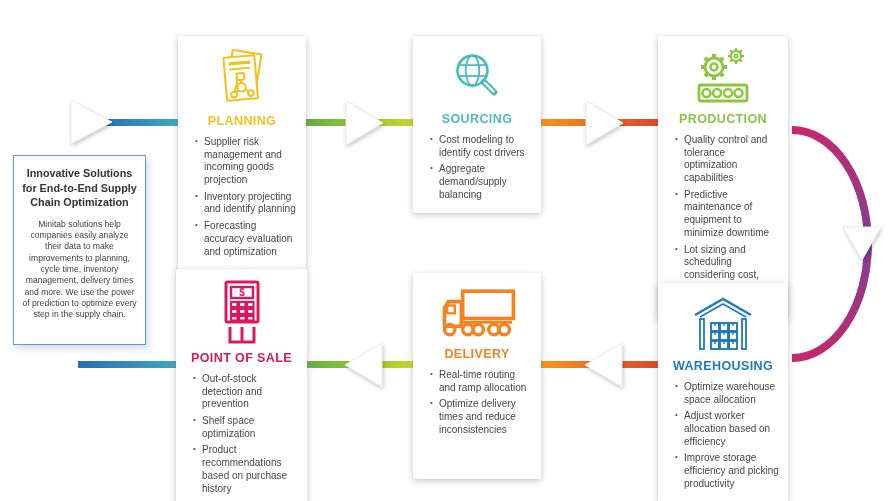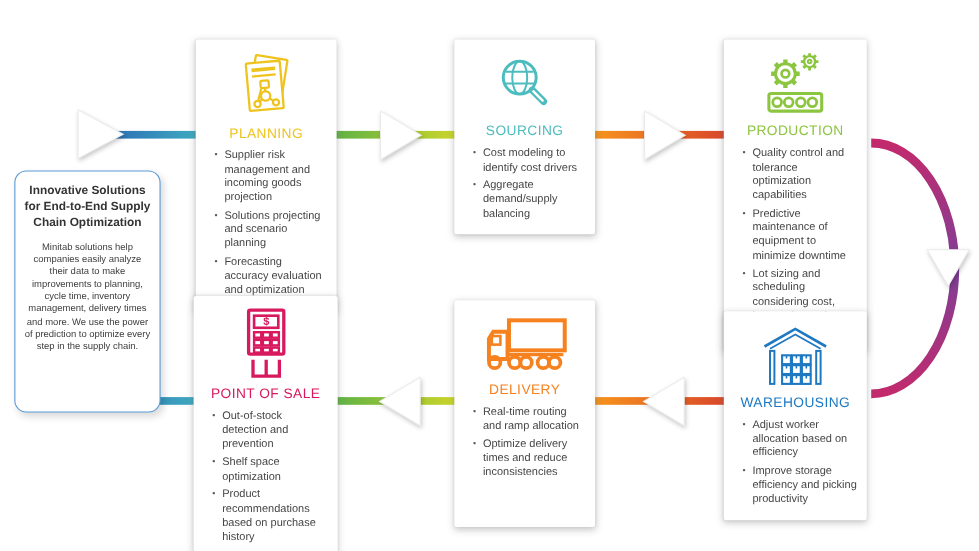--- a/index.html
+++ b/index.html
@@ -3,22 +3,22 @@
 <meta charset="utf-8">
 <style>
   html,body { margin:0; padding:0; background:#ffffff; }
   .canvas {
     position:relative; width:890px; height:501px; background:#ffffff;
     font-family:"Liberation Sans", sans-serif; overflow:hidden;
   }
 
   
   .intro {
-    position:absolute; left:13px; top:155px; width:133px; height:220px;
-    background:#fff; border:1.5px solid #5b9bd5; border-radius:11px;
+    position:absolute; left:13px; top:155px; width:133px; height:190px;
+    background:#fff; border:1.5px solid #5b9bd5; border-radius:0;
     box-shadow:3px 4px 7px rgba(0,0,0,0.14);
     box-sizing:border-box; padding:10px 7px; text-align:center; z-index:4;
   }
   .intro-title { font-size:10.8px; font-weight:bold; color:#333; line-height:1.35; }
   .intro-body  { font-size:8.6px; color:#3d3d3d; line-height:1.32; margin-top:9px; }
 
   
   .card {
     position:absolute; background:#fff; border-radius:2px; z-index:3;
     box-shadow:0 2px 7px rgba(110,110,110,0.38), 0 0 2px rgba(0,0,0,0.07);
@@ -26,21 +26,21 @@
   }
   #card-planning    { left:178px; top:36px;  width:128px; min-height:201px; --ac:#efc31d; }
   #card-sourcing    { left:413px; top:36px;  width:128px; min-height:177px; --ac:#4cbcbe; }
   #card-production  { left:658px; top:36px;  width:130px; min-height:212px; --ac:#8cc540; }
   #card-pos         { left:176px; top:269px; width:131px; min-height:186px; --ac:#d8195e; }
   #card-delivery    { left:413px; top:273px; width:128px; min-height:206px; --ac:#f5821f; }
   #card-warehousing { left:658px; top:283px; width:130px; min-height:179px; --ac:#1e79c2; }
 
   .icon { color:var(--ac); display:flex; justify-content:center; align-items:center; }
   .icon svg { display:block; }
-  .card-title { font-weight:normal; font-size:12.5px; letter-spacing:0.4px; color:var(--ac); margin-top:6px; }
+  .card-title { font-weight:bold; font-size:12.5px; letter-spacing:0.4px; color:var(--ac); margin-top:6px; }
   .bullets { margin:8px 0 0; padding:0 2px 0 19px; text-align:left; list-style:none; }
   .bullets li { font-size:10px; line-height:1.27; color:#454545; margin-bottom:4px; position:relative; }
   .bullets li::before { content:"\2022"; position:absolute; left:-9px; top:0; font-size:8px; color:#555; }
 
   
   .line { position:absolute; height:7px; z-index:1; }
   #line-in          { left:98px;  top:119px; width:80px;  background:linear-gradient(90deg,#2a6db4,#3fa9c0); }
   #line-plan-source { left:304px; top:119px; width:111px; background:linear-gradient(90deg,#5eb245,#ccd52a); }
   #line-source-prod { left:539px; top:119px; width:121px; background:linear-gradient(90deg,#f7941d,#d9472b); }
   #line-ware-deliv  { left:539px; top:361px; width:121px; background:linear-gradient(90deg,#f7941d,#d9472b); }
@@ -122,21 +122,21 @@
           <line x1="30.5" y1="35" x2="30.5" y2="38.5"></line>
           <line x1="27" y1="45.5" x2="24.3" y2="48"></line>
           <line x1="34" y1="45.5" x2="37.7" y2="48.3"></line>
           <line x1="23" y1="47" x2="26.8" y2="35.5"></line>
         </g>
       </svg>
     </div>
     <div class="card-title">PLANNING</div>
     <ul class="bullets">
       <li>Supplier risk management and incoming goods projection</li>
-      <li>Solutions projecting and scenario planning</li>
+      <li>Inventory projecting and identify planning</li>
       <li>Forecasting accuracy evaluation and optimization</li>
     </ul>
   </div>
 
   <div class="card" id="card-sourcing">
     <div class="icon" style="height:60px">
       <svg width="58" height="58" viewBox="0 0 64 60" fill="none" stroke="currentColor">
         <circle cx="27" cy="24" r="16.5" stroke-width="3"></circle>
         <ellipse cx="27" cy="24" rx="7.5" ry="16.5" stroke-width="2"></ellipse>
         <line x1="13" y1="18" x2="41" y2="18" stroke-width="2"></line>
@@ -270,18 +270,19 @@
             <line x1="33" y1="38" x2="33" y2="41"></line>
             <line x1="42" y1="38" x2="42" y2="41"></line>
           <line x1="24" y1="47" x2="24" y2="50"></line>
             <line x1="33" y1="47" x2="33" y2="50"></line>
             <line x1="42" y1="47" x2="42" y2="50"></line>
         </g>
       </svg>
     </div>
     <div class="card-title">WAREHOUSING</div>
     <ul class="bullets">
+      <li>Optimize warehouse space allocation</li>
       <li>Adjust worker allocation based on efficiency</li>
       <li>Improve storage efficiency and picking productivity</li>
     </ul>
   </div>
 
 </div>
 
 </body></html>

